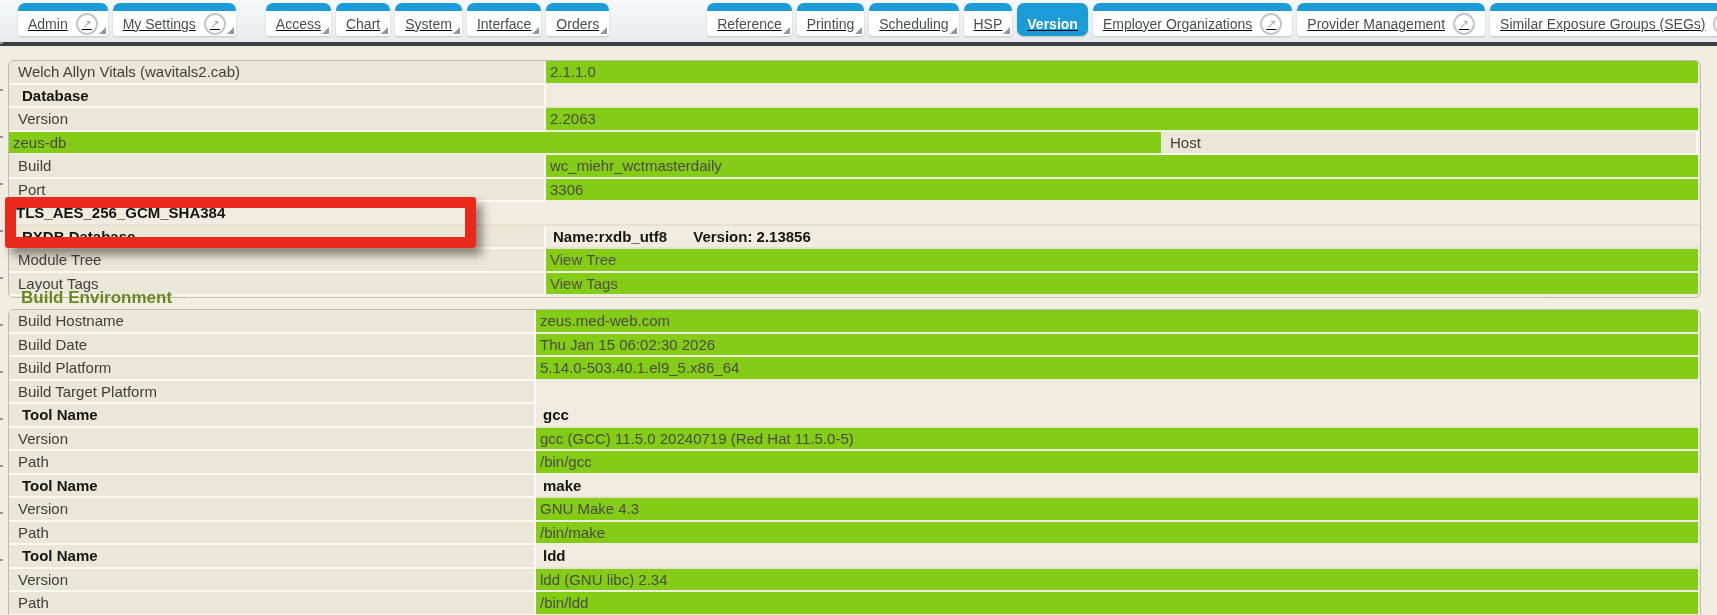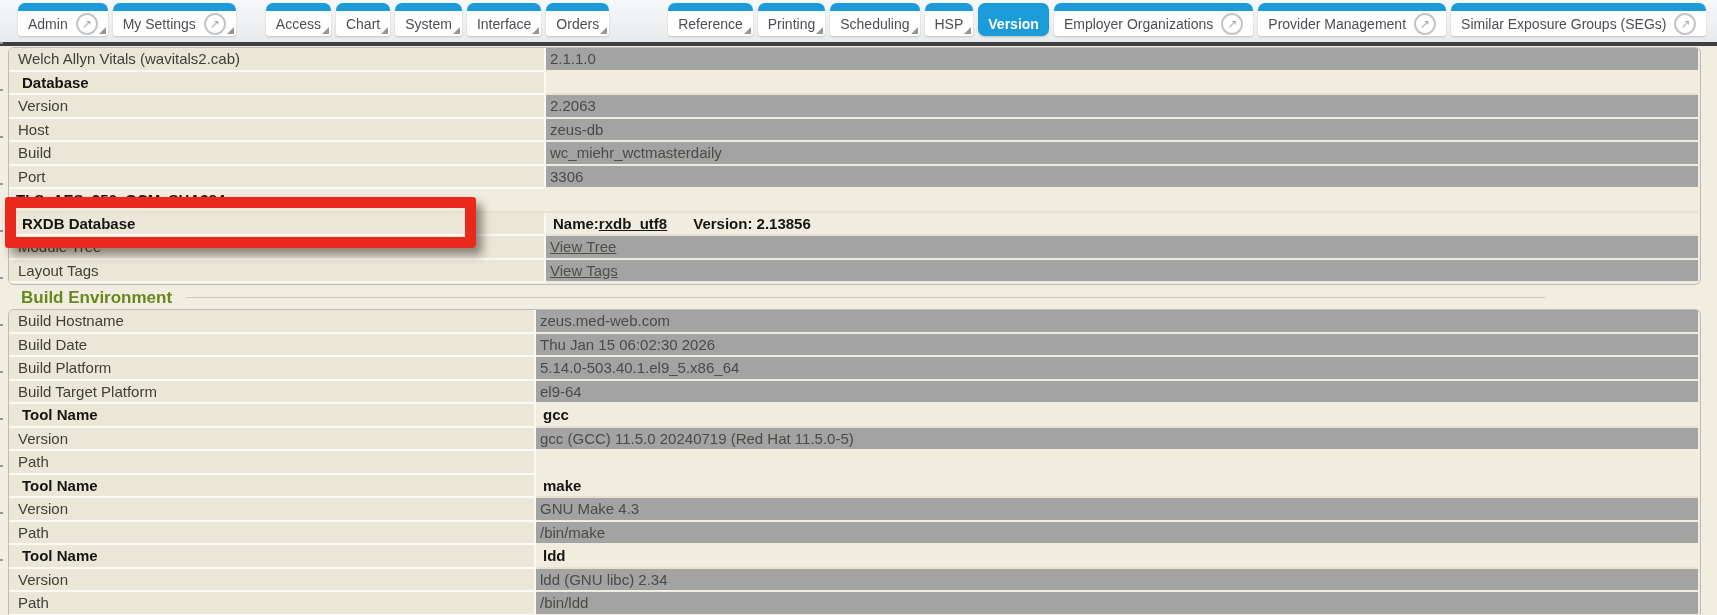--- a/index.html
+++ b/index.html
@@ -3,61 +3,61 @@
 <meta charset="utf-8">
 <style>
   html,body{margin:0;padding:0;}
   body{width:1717px;height:615px;overflow:hidden;position:relative;
        font-family:"Liberation Sans",sans-serif;background:#f1ede0;}
 
   
   .tabbar{position:absolute;top:0;left:0;width:1717px;height:42px;
           background:linear-gradient(#f7f8f9,#e8eaeb);
           display:flex;align-items:flex-start;padding-left:18px;box-sizing:border-box;
-          white-space:nowrap;overflow:hidden;}
+          white-space:nowrap;overflow:hidden;text-decoration:underline;}
   .tab{position:relative;margin-top:3px;margin-right:5px;height:33px;flex:0 0 auto;
        background:#fff;border-radius:7px 7px 3px 3px;box-shadow:0 1px 2px rgba(0,0,0,.18);
        display:inline-flex;align-items:center;padding:8px 10px 0 10px;box-sizing:border-box;
        color:#4b4e54;font-size:14px;cursor:pointer;}
   .tab::before{content:"";position:absolute;top:0;left:0;right:0;height:8px;
        background:var(--tab-blue,#1b9bd7);border-radius:7px 7px 0 0;}
   .tab.active{background:var(--tab-blue,#1b9bd7);color:#fff;font-weight:bold;border-radius:7px;}
   .tab.active::before{display:none;}
   .tab.gap-medium{margin-left:25px;text-align:center;}
-  .tab.gap-large{margin-left:54px;}
+  .tab.gap-large{margin-left:93px;}
   .fold{position:absolute;right:2px;bottom:2px;width:0;height:0;
         border-left:7px solid transparent;border-bottom:7px solid #94979a;}
   .circle-arrow{display:inline-flex;align-items:center;justify-content:center;
         width:18px;height:18px;border:2px solid #c2c6c8;border-radius:50%;
         margin-left:8px;color:#a6abae;font-size:12px;line-height:1;flex:0 0 auto;}
 
   
   .divider{position:absolute;top:42px;left:0;width:1717px;height:4px;background:#3d4043;}
 
   
   .content{position:absolute;top:46px;left:0;width:1717px;height:569px;
            background:#f1ede0;overflow:hidden;}
   .panel{position:absolute;left:8px;width:1693px;box-sizing:border-box;
          border:1px solid #bcbcb4;border-radius:6px;background:#f0ecdf;
          overflow:hidden;padding-right:2px;}
-  #panel-version{top:1px;height:238px;}
+  #panel-version{top:14px;height:238px;}
   #panel-build{top:263px;height:310px;}
 
   .row{display:flex;height:23.5px;box-sizing:border-box;}
   .cell{box-sizing:border-box;display:flex;align-items:center;
         overflow:hidden;white-space:nowrap;font-size:15px;}
   .cell.label{flex:0 0 537px;background:#ebe7d8;border-bottom:2px solid #faf9f4;
         border-right:2px solid #faf9f4;padding-left:9px;color:#3f3e39;}
   #panel-build .cell.label{flex:0 0 527px;}
-  .cell.value{flex:1 1 auto;background:#a3a3a3;border-bottom:2px solid #f0ecdf;
+  .cell.value{flex:1 1 auto;background:#84cc16;border-bottom:2px solid #f0ecdf;
         padding-left:4px;color:#4b4a45;}
   .row.header .cell{font-weight:bold;color:#161511;padding-left:7px;}
   .row.header .cell.label{padding-left:13px;}
   .row.header .cell.value{background:transparent;border-bottom-color:#e7e2cf;}
-  a.val-link{color:#504f48;text-decoration:underline;cursor:pointer;}
+  a.val-link{color:#504f48;cursor:pointer;}
   .row.header a.val-link{color:#161511;}
   .part-gap{margin-left:26px;}
 
   
   .legend{position:absolute;top:241px;left:21px;width:1524px;height:21px;
           display:flex;align-items:center;}
   .legend-title{color:var(--section-green,#67881f);font-weight:bold;font-size:17px;}
   .legend-line{flex:1;height:1px;background:#c9c9c0;margin-left:14px;}
 
   
@@ -145,22 +145,22 @@
   </div>
       <div class="row header">
     <div class="cell label">Database</div>
     <div class="cell value"></div>
   </div>
       <div class="row">
     <div class="cell label">Version</div>
     <div class="cell value">2.2063</div>
   </div>
       <div class="row">
+    <div class="cell value">zeus-db</div>
     <div class="cell label">Host</div>
-    <div class="cell value">zeus-db</div>
   </div>
       <div class="row">
     <div class="cell label">Build</div>
     <div class="cell value">wc_miehr_wctmasterdaily</div>
   </div>
       <div class="row">
     <div class="cell label">Port</div>
     <div class="cell value">3306</div>
   </div>
       <div class="row header">
@@ -201,32 +201,32 @@
       <div class="row">
     <div class="cell label">Build Date</div>
     <div class="cell value">Thu Jan 15 06:02:30 2026</div>
   </div>
       <div class="row">
     <div class="cell label">Build Platform</div>
     <div class="cell value">5.14.0-503.40.1.el9_5.x86_64</div>
   </div>
       <div class="row">
     <div class="cell label">Build Target Platform</div>
-    <div class="cell value">el9-64</div>
   </div>
       <div class="row header">
     <div class="cell label">Tool Name</div>
     <div class="cell value">gcc</div>
   </div>
       <div class="row">
     <div class="cell label">Version</div>
     <div class="cell value">gcc (GCC) 11.5.0 20240719 (Red Hat 11.5.0-5)</div>
   </div>
       <div class="row">
     <div class="cell label">Path</div>
+    <div class="cell value">/bin/gcc</div>
   </div>
       <div class="row header">
     <div class="cell label">Tool Name</div>
     <div class="cell value">make</div>
   </div>
       <div class="row">
     <div class="cell label">Version</div>
     <div class="cell value">GNU Make 4.3</div>
   </div>
       <div class="row">

